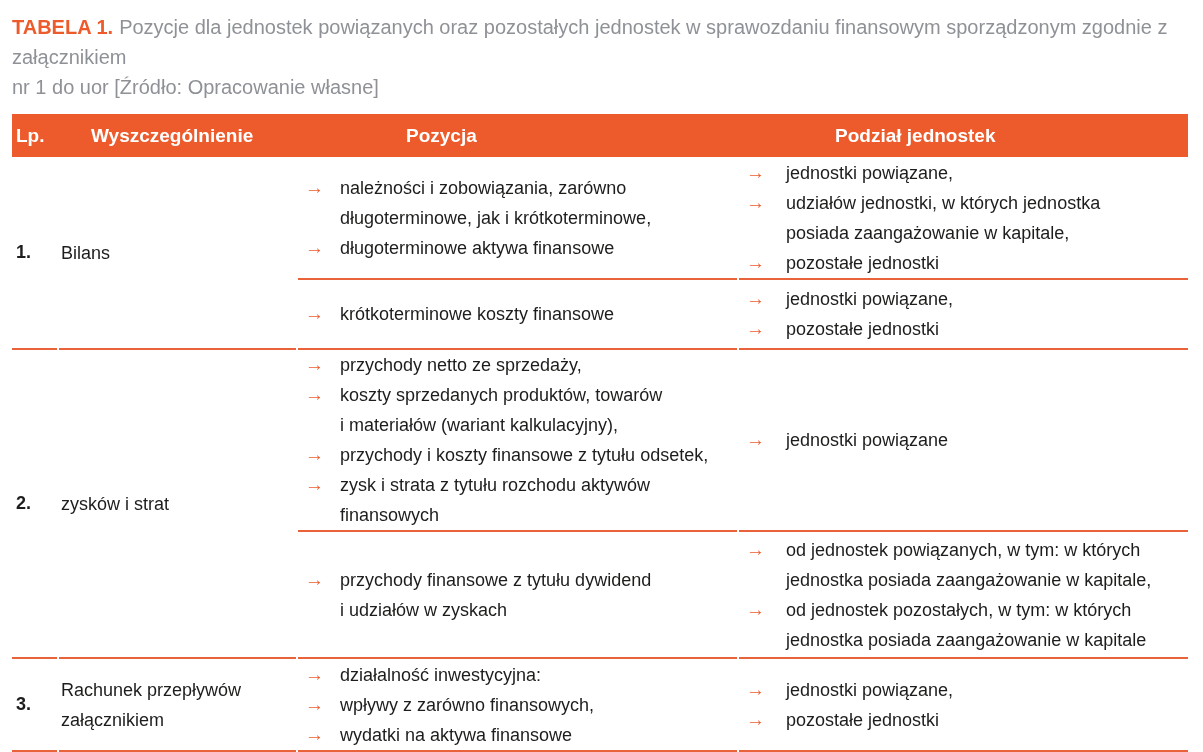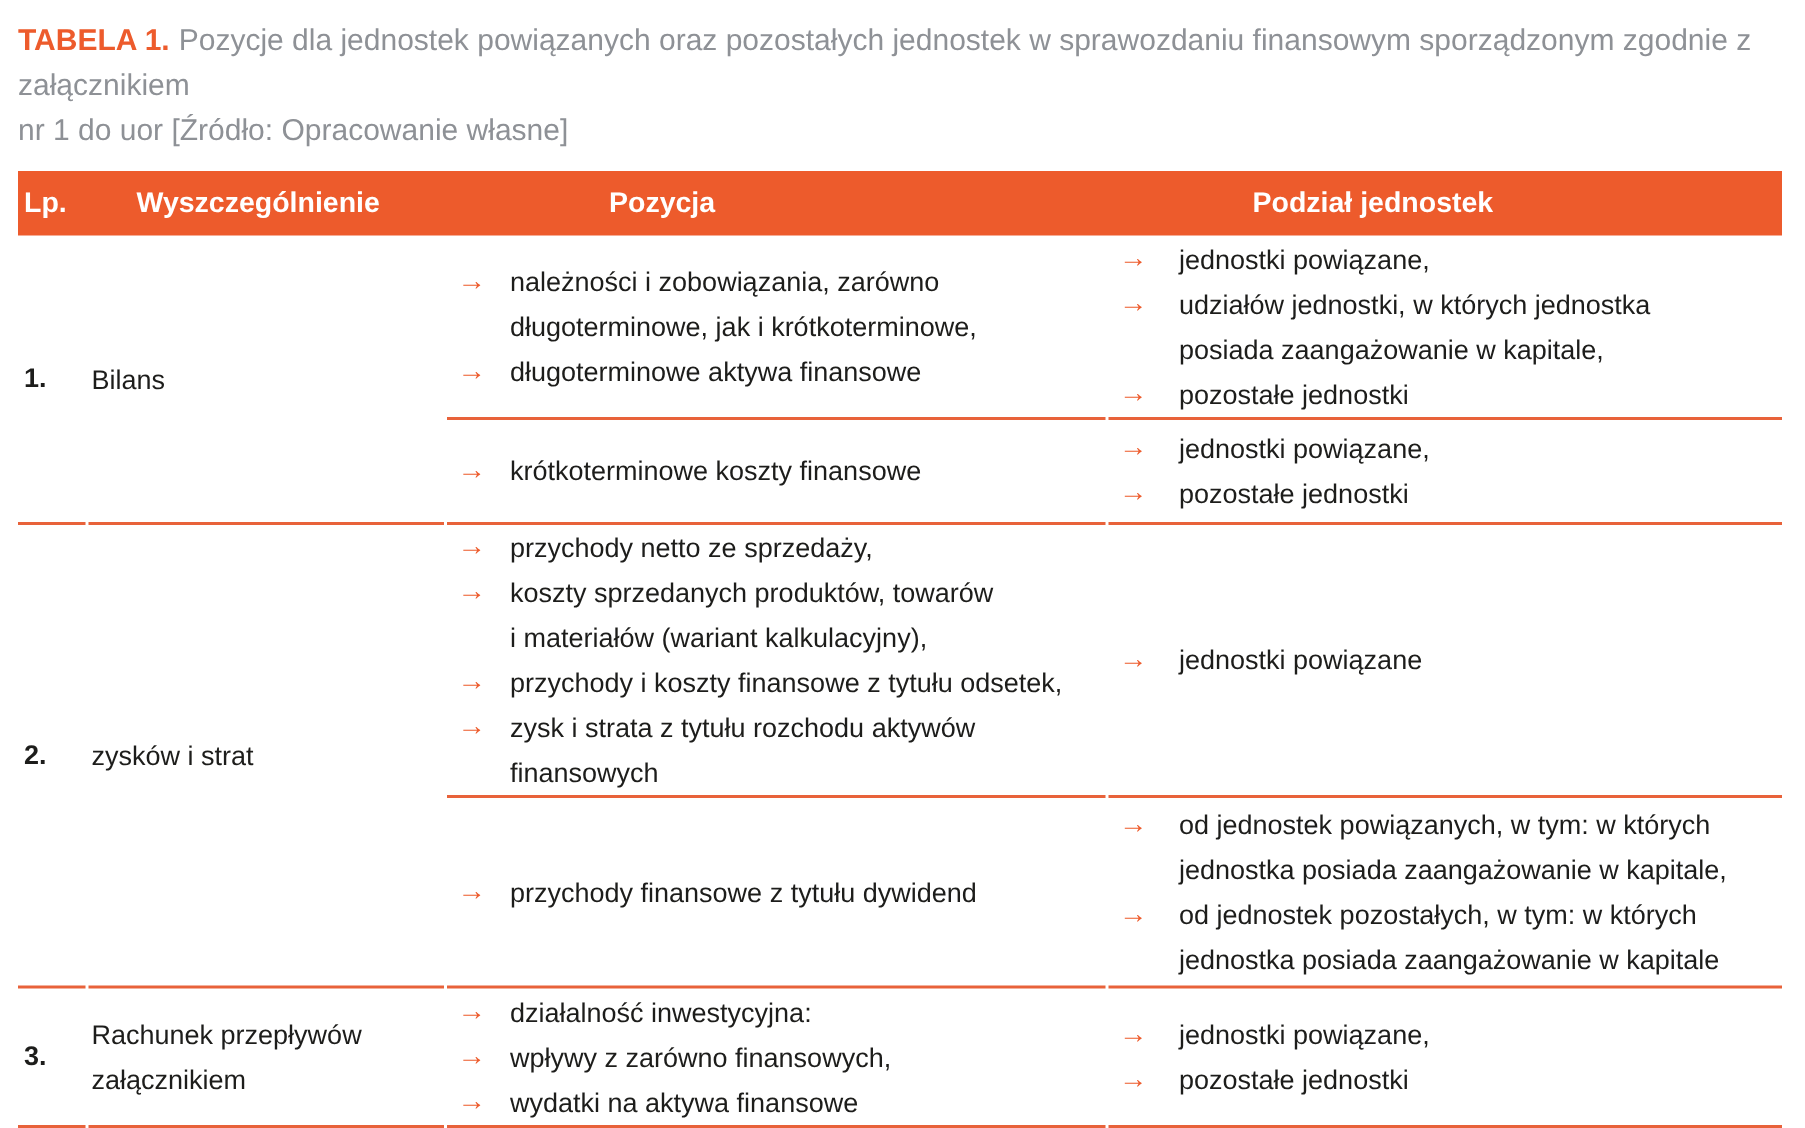--- a/index.html
+++ b/index.html
@@ -190,20 +190,21 @@
         </li>
       </ul>
     </div>
 
     <div class="cell col3 b-row h-r2s2" style="grid-row:2">
       <ul class="items items-poz">
         <li class="item">
           <span class="arrow">→</span>
           <span class="item-text">
             <span class="ln">przychody finansowe z tytułu dywidend</span>
+            <span class="ln">i udziałów w zyskach</span>
           </span>
         </li>
       </ul>
     </div>
     <div class="cell col4 b-row h-r2s2" style="grid-row:2">
       <ul class="items items-pod">
         <li class="item">
           <span class="arrow">→</span>
           <span class="item-text">
             <span class="ln">od jednostek powiązanych, w tym: w których</span>

